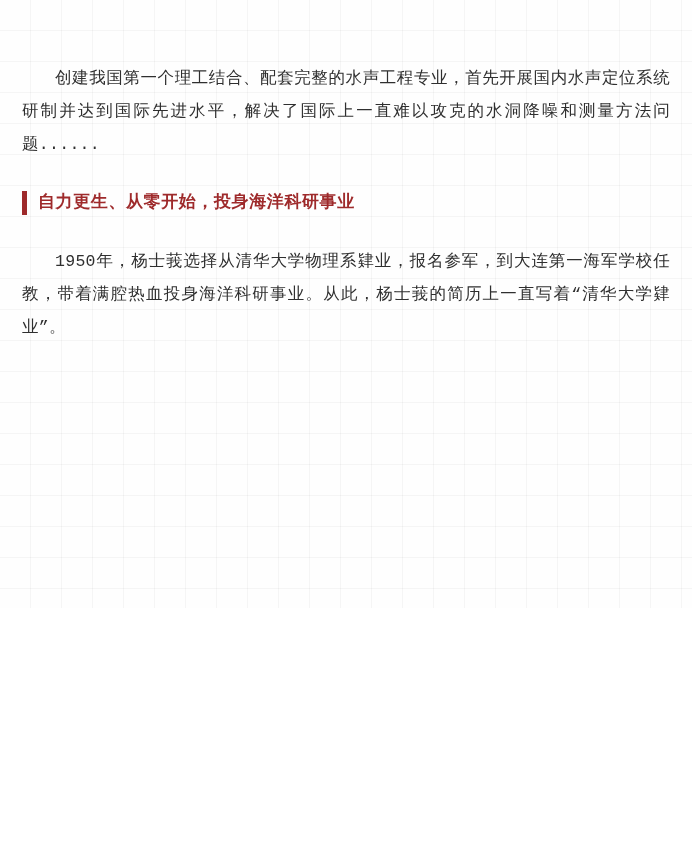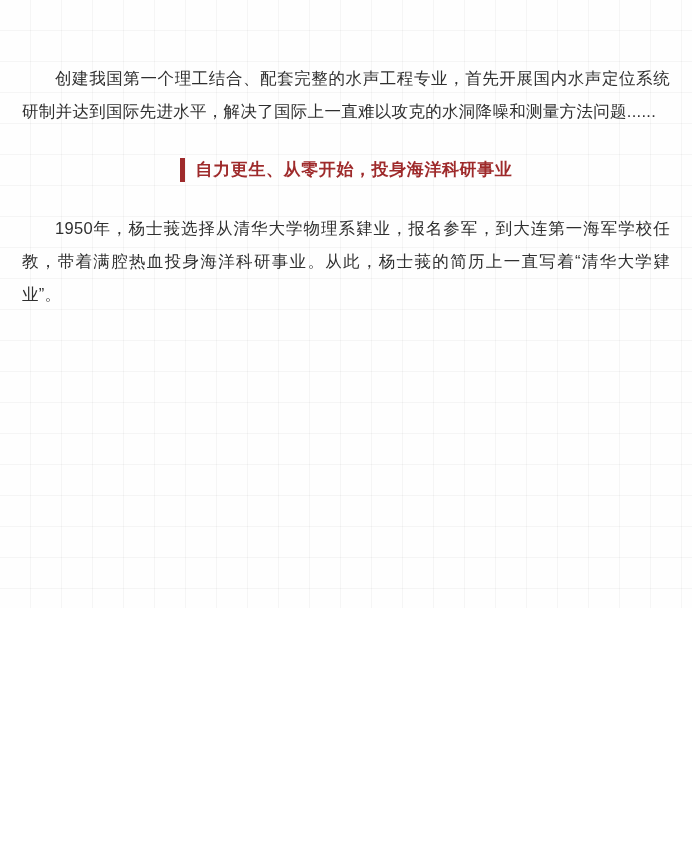--- a/index.html
+++ b/index.html
@@ -19,20 +19,21 @@
     position: relative;
     width: 692px;
     height: 608px;
     box-sizing: border-box;
     background-color: #fefefe;
     background-image:
       linear-gradient(to right, rgba(0,0,0,0.035) 1px, transparent 1px),
       linear-gradient(to bottom, rgba(0,0,0,0.035) 1px, transparent 1px);
     background-size: 31px 31px;
     background-position: -1px -1px;
+    font-family: Liberation Mono, monospace;
   }
   .content {
     position: absolute;
     left: 22px;
     top: 0;
     width: 648px;
     padding-top: 62px;
     box-sizing: border-box;
   }
   p.para {
@@ -45,21 +46,20 @@
     color: #2f2f2f;
   }
   p.para:last-child {
     margin-bottom: 8px;
   }
   .heading {
     display: flex;
     align-items: center;
     margin: 6px 0 30px 0;
     padding-left: 0;
-    justify-content: center;
   }
   .heading-bar {
     width: 5px;
     height: 24px;
     background: #9e2a2b;
     margin-right: 11px;
     flex: 0 0 auto;
   }
   .heading-text {
     font-size: 17px;

